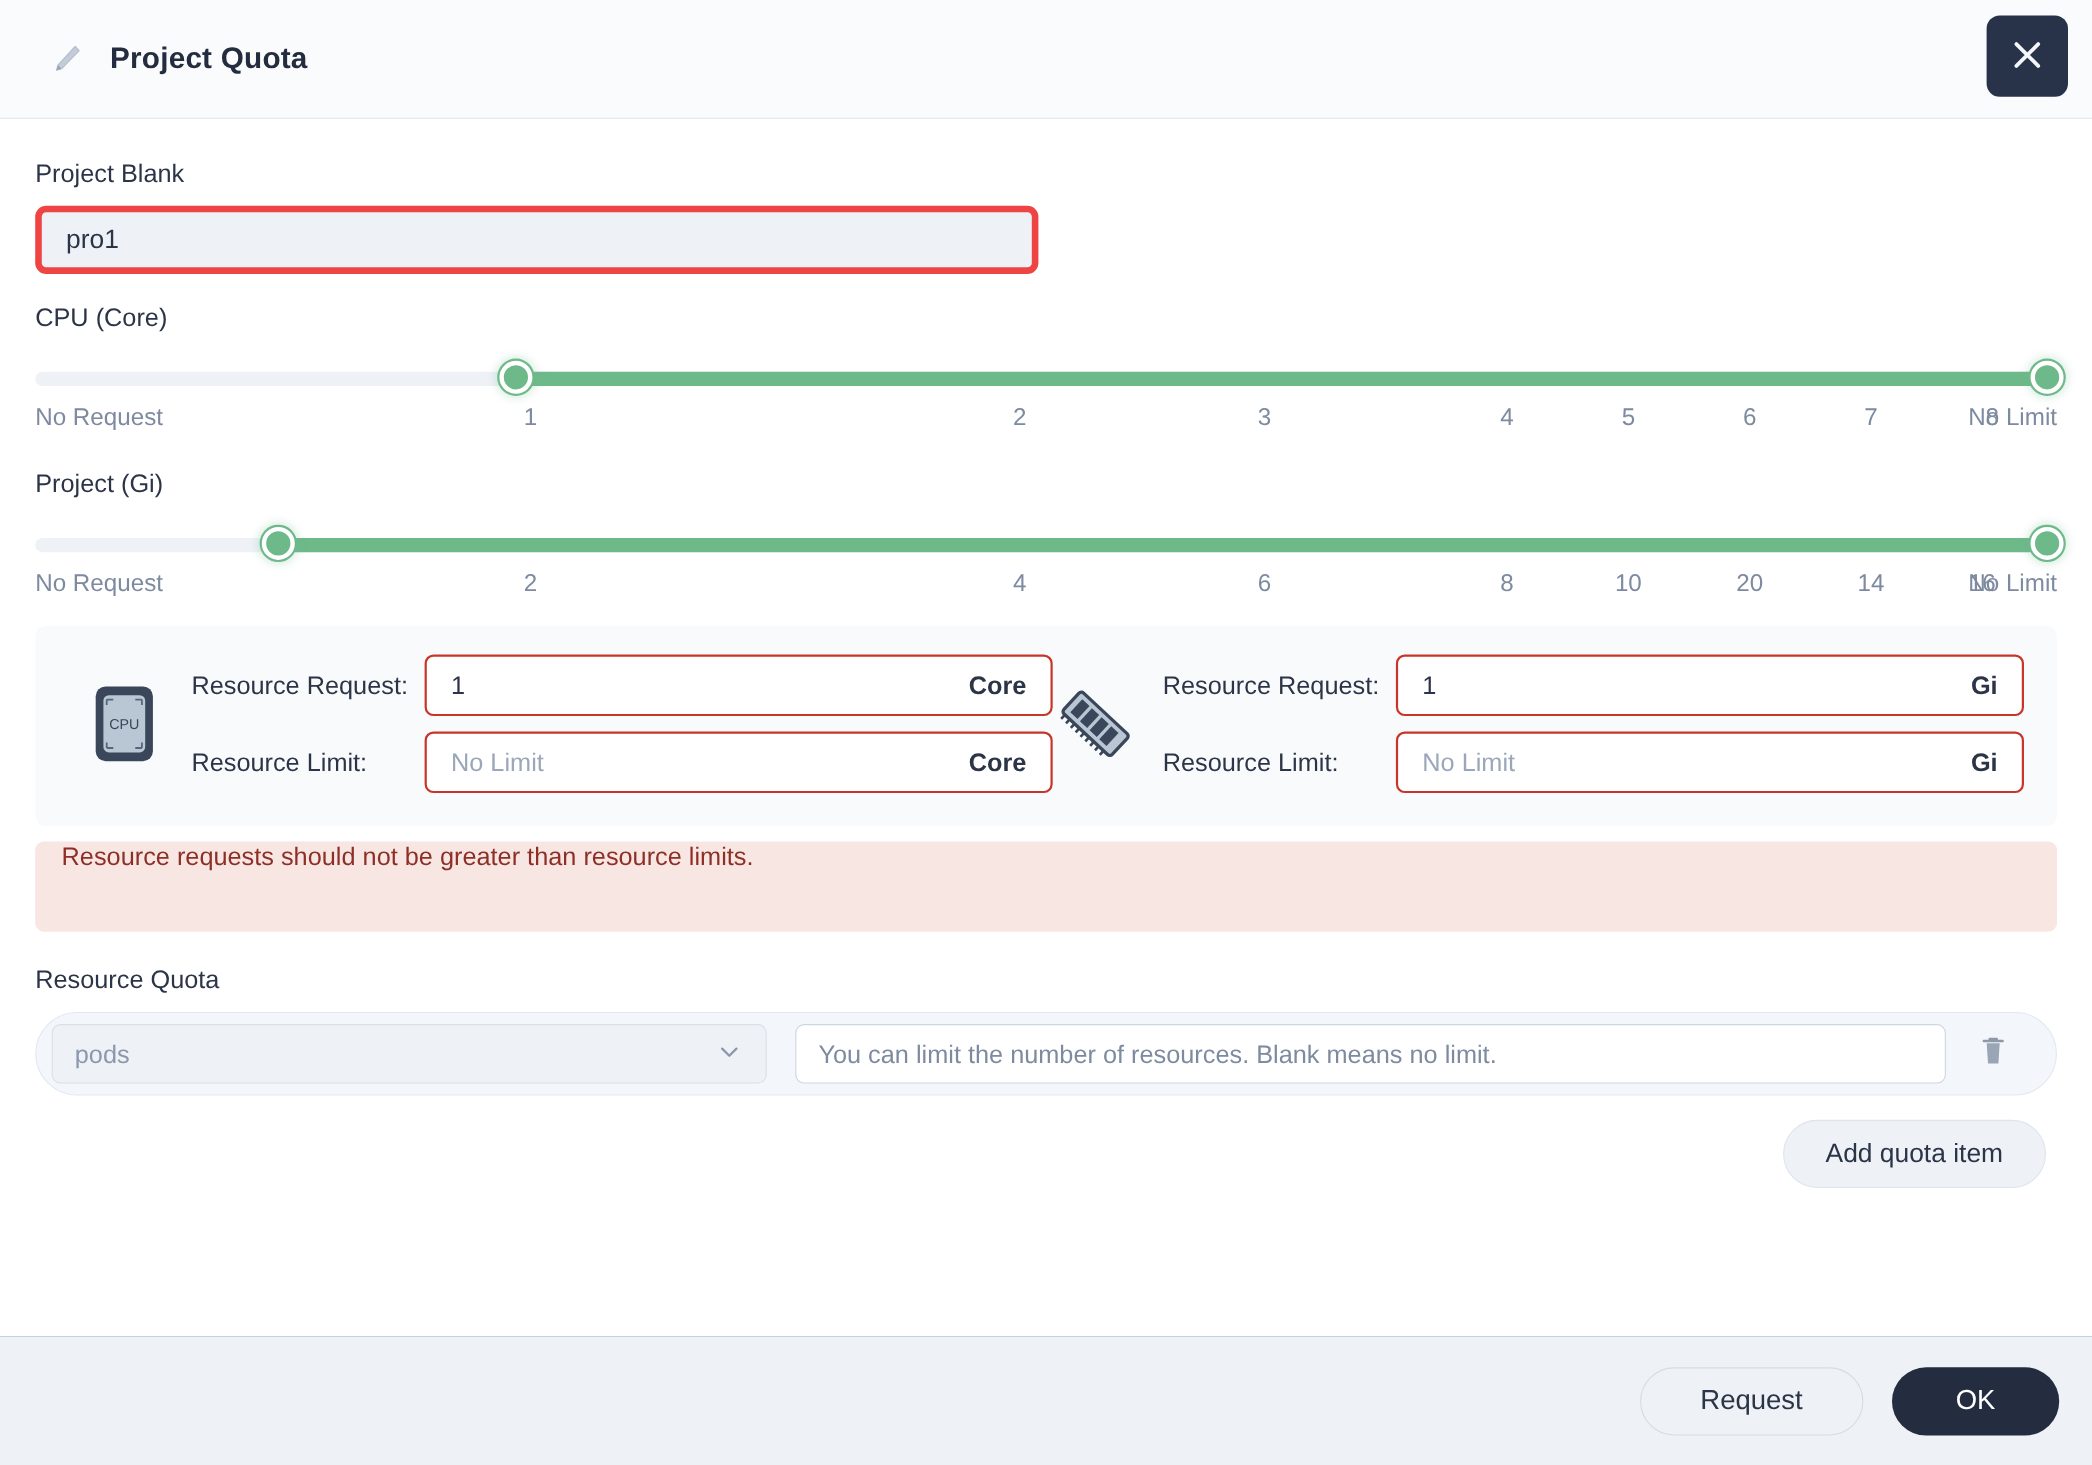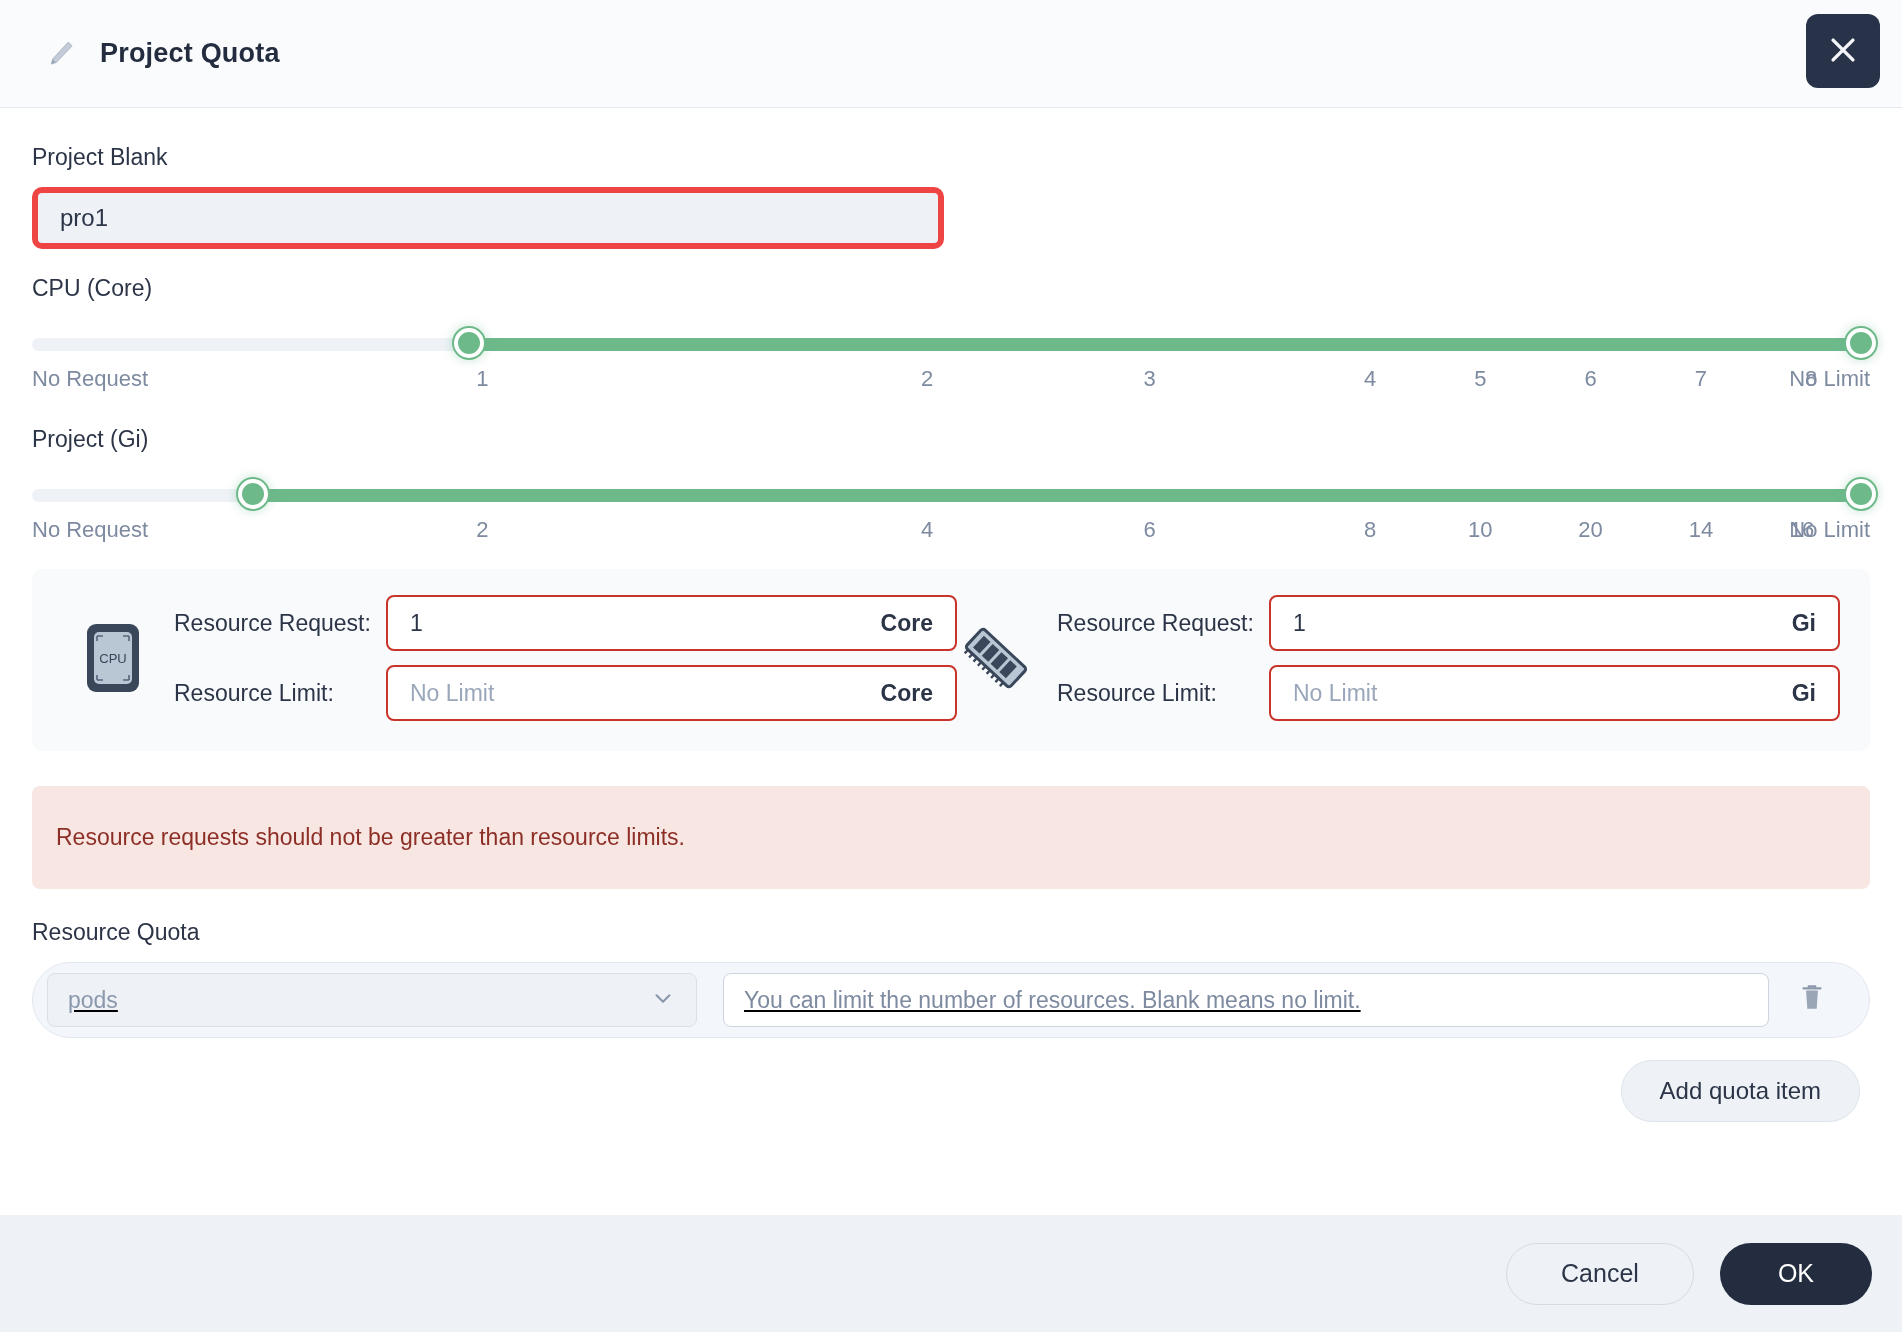--- a/index.html
+++ b/index.html
@@ -201,44 +201,42 @@
   .resource-input::placeholder { color: #9aa6ba; }
   .resource-unit {
     font-size: 23px;
     font-weight: bold;
     color: #2c3547;
     margin-left: 12px;
   }
 
   
   .error-banner {
-    margin-top: 35px;
+    margin-top: 14px;
     background: #f7e6e2;
     border-radius: 8px;
-    height: 103px;
-    display: flex;
-    align-items: center;
+    height: 82px;
+    display: flex;
     padding-left: 24px;
     font-size: 23px;
     color: #8e2f27;
   }
 
   
   .quota-section { margin-top: 30px; }
   .quota-section .field-label { margin-bottom: 16px; }
 
   .quota-row {
     background: #f3f6fa;
     border: 1px solid #e2e8f0;
     border-radius: 40px;
     height: 76px;
     display: flex;
     align-items: center;
     padding: 0 14px 0 14px;
-    text-decoration: underline;
   }
   .quota-select {
     position: relative;
     width: 650px;
     height: 54px;
     background: #eef2f7;
     border: 1px solid #d8e0ea;
     border-radius: 8px;
     display: flex;
     align-items: center;
@@ -494,17 +492,17 @@
         </div>
       </div>
 
       <div class="add-quota-wrap">
         <button class="add-quota-btn">Add quota item</button>
       </div>
     </div>
   </div>
 
   <div class="dialog-footer">
-    <button class="btn-cancel">Cancel</button>
+    <button class="btn-cancel">Request</button>
     <button class="btn-ok">OK</button>
   </div>
 
 </div>
 
 </body></html>

